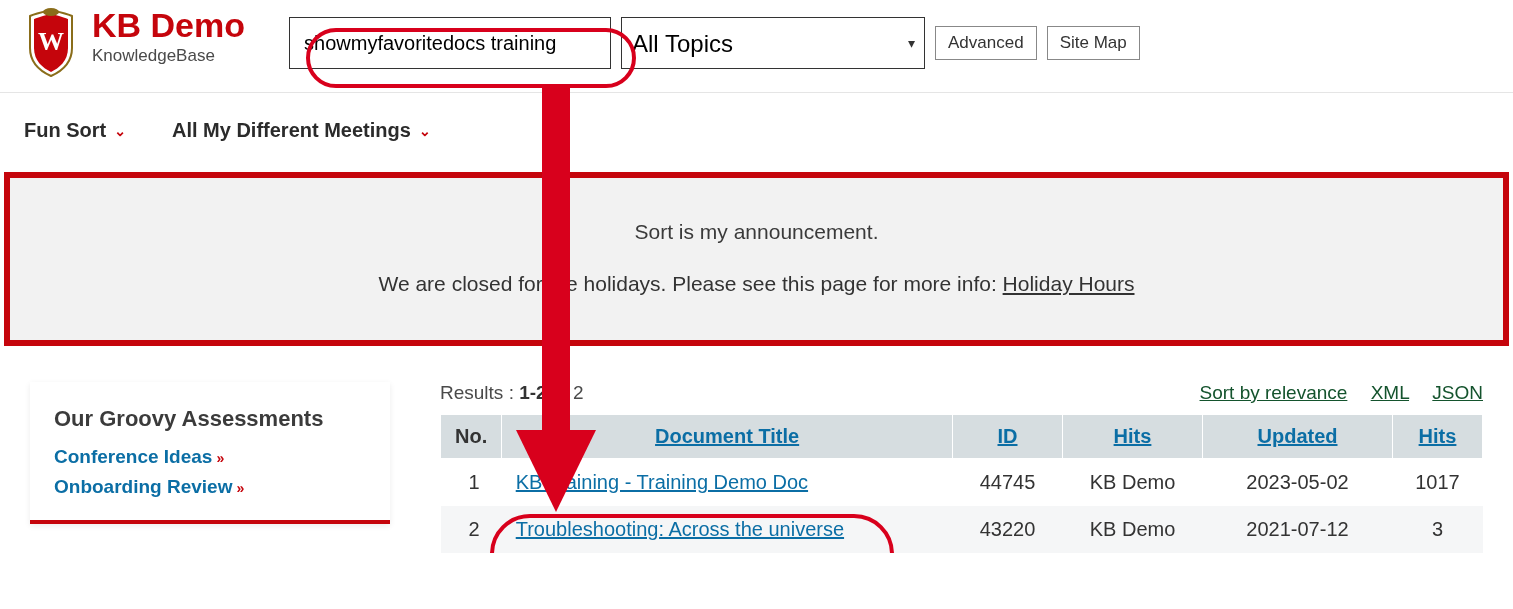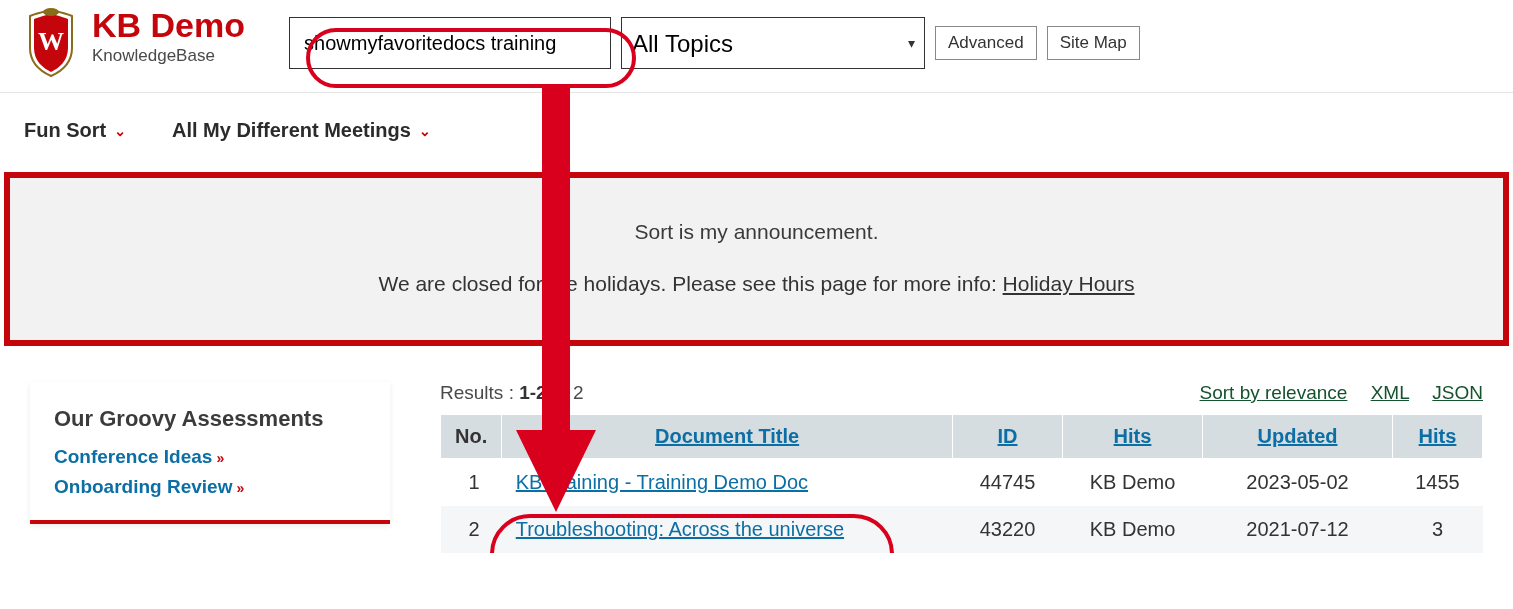--- a/index.html
+++ b/index.html
@@ -154,21 +154,21 @@
             <th style="width:90px"><a>Hits</a></th>
           </tr>
         </thead>
         <tbody id="results-body">
             <tr>
               <td class="idx">1</td>
               <td class="title"><a>KB Training - Training Demo Doc</a></td>
               <td>44745</td>
               <td>KB Demo</td>
               <td>2023-05-02</td>
-              <td>1455</td>
+              <td>1017</td>
             </tr>
             <tr>
               <td class="idx">2</td>
               <td class="title"><a>Troubleshooting: Across the universe</a></td>
               <td>43220</td>
               <td>KB Demo</td>
               <td>2021-07-12</td>
               <td>3</td>
             </tr>
           </tbody>

